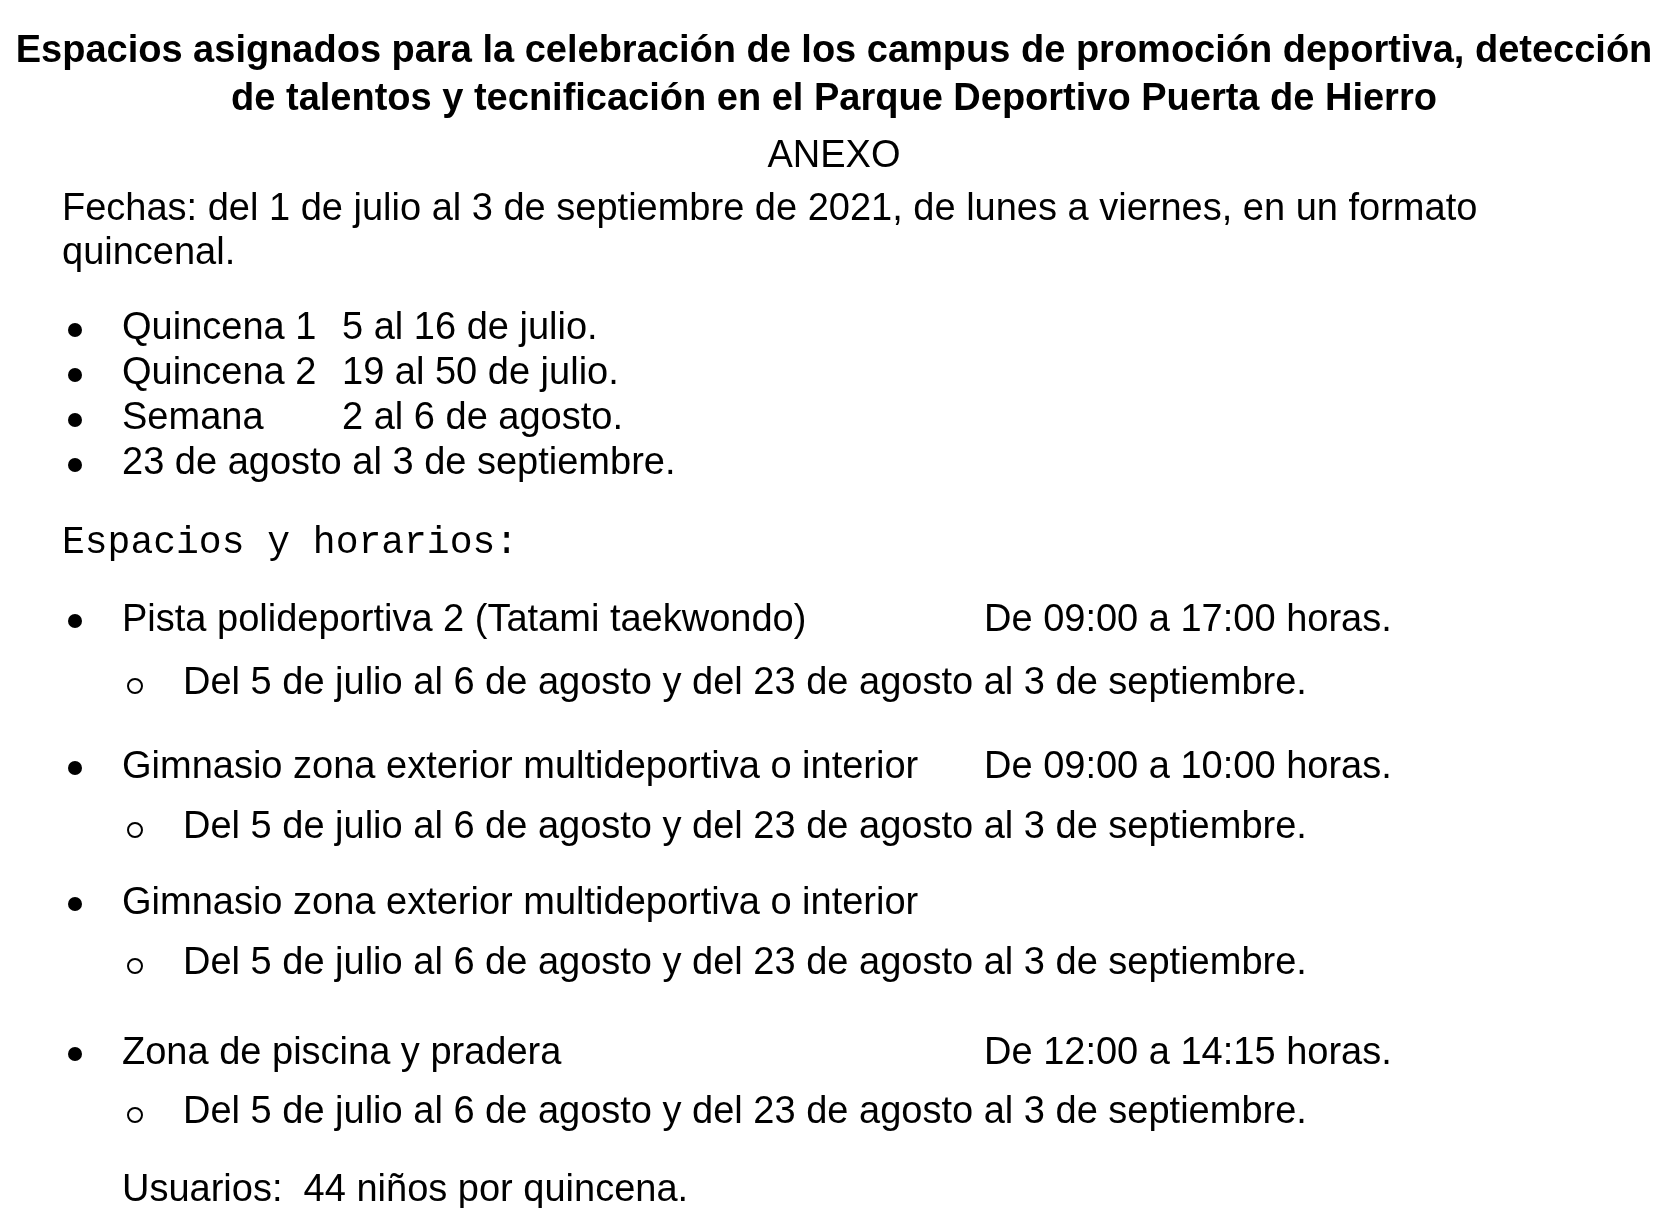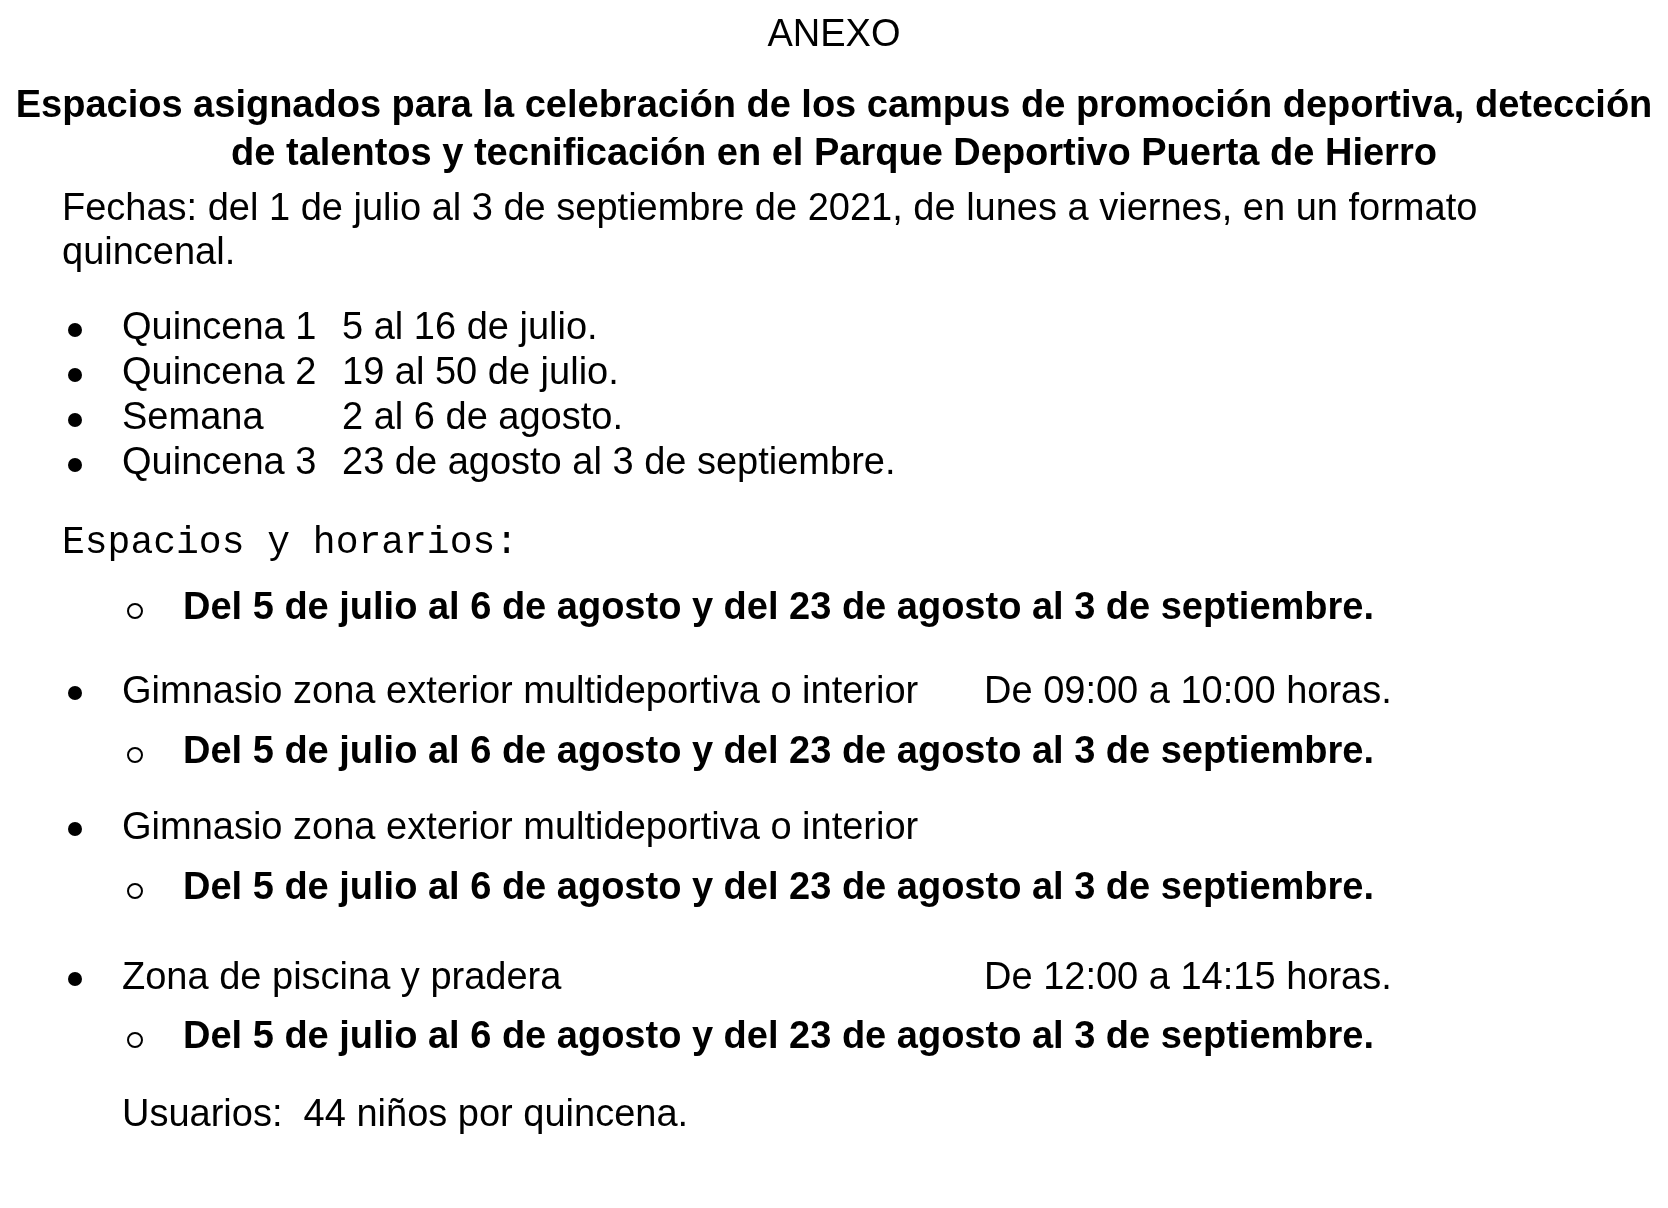--- a/index.html
+++ b/index.html
@@ -16,41 +16,41 @@
   .doc-title{font-weight:bold;line-height:48px;margin-top:25px;padding:0 10px;}
   .intro{margin-top:9px;margin-left:62px;margin-right:20px;}
   .period-list{margin-top:31px;}
   .period-row{display:flex;margin-left:62px;line-height:45px;}
   .section-heading{margin-top:37px;margin-left:62px;font-family:Liberation Mono, monospace;}
   .bullet-row{display:flex;margin-left:62px;}
   .marker-cell{flex:0 0 60px;box-sizing:border-box;padding-left:6px;display:flex;align-items:center;}
   .dot{width:14px;height:14px;border-radius:50%;background:#000;transform:translateY(3px);}
   .period-label{flex:0 0 220px;}
   .space-name{flex:0 0 862px;}
-  .sub-row{display:flex;margin-left:122px;font-weight:bold;}
+  .sub-row{display:flex;margin-left:122px;}
   .sub-marker-cell{flex:0 0 61px;box-sizing:border-box;padding-left:5px;display:flex;align-items:center;}
   .ring{width:12px;height:12px;border:2.5px solid #000;border-radius:50%;transform:translateY(5px);}
   .mt-pista{margin-top:31px;}
   .mt-sub1{margin-top:19px;}
   .mt-g1{margin-top:40px;}
   .mt-sub2{margin-top:16px;}
   .mt-g2{margin-top:32px;}
   .mt-sub3{margin-top:16px;}
   .mt-zona{margin-top:46px;align-items:center;}
   .mt-sub4{margin-top:15px;}
   .users-note{margin-top:34px;margin-left:122px;white-space:pre-wrap;}
 </style>
 </head>
 <body>
 
 <div class="page">
 
+  <div class="center doc-title">Espacios asignados para la celebración de los campus de promoción deportiva, detección de talentos y tecnificación en el Parque Deportivo Puerta de Hierro</div>
+
   <div class="center doc-heading">ANEXO</div>
-
-  <div class="center doc-title">Espacios asignados para la celebración de los campus de promoción deportiva, detección de talentos y tecnificación en el Parque Deportivo Puerta de Hierro</div>
 
   <div class="intro">Fechas: del 1 de julio al 3 de septiembre de 2021, de lunes a viernes, en un formato quincenal.</div>
 
   <div class="period-list">
     <div class="period-row">
       <span class="marker-cell">
           <span class="dot"></span>
         </span>
       <span class="period-label">Quincena 1</span>
       <span class="period-dates">5 al 16 de julio.</span>
@@ -66,27 +66,33 @@
       <span class="marker-cell">
           <span class="dot"></span>
         </span>
       <span class="period-label">Semana</span>
       <span class="period-dates">2 al 6 de agosto.</span>
     </div>
     <div class="period-row">
       <span class="marker-cell">
           <span class="dot"></span>
         </span>
-      <span class="period-label">Quincena 3</span>
       <span class="period-dates">23 de agosto al 3 de septiembre.</span>
     </div>
   </div>
 
   <div class="section-heading">Espacios y horarios:</div>
 
+  <div class="bullet-row mt-pista">
+    <span class="marker-cell">
+        <span class="dot"></span>
+      </span>
+    <span class="space-name">Pista polideportiva 2 (Tatami taekwondo)</span>
+    <span class="space-time">De 09:00 a 17:00 horas.</span>
+  </div>
   <div class="sub-row mt-sub1">
     <span class="sub-marker-cell">
         <span class="ring"></span>
       </span>
     <span class="space-detail">Del 5 de julio al 6 de agosto y del 23 de agosto al 3 de septiembre.</span>
   </div>
 
   <div class="bullet-row mt-g1">
     <span class="marker-cell">
         <span class="dot"></span>

